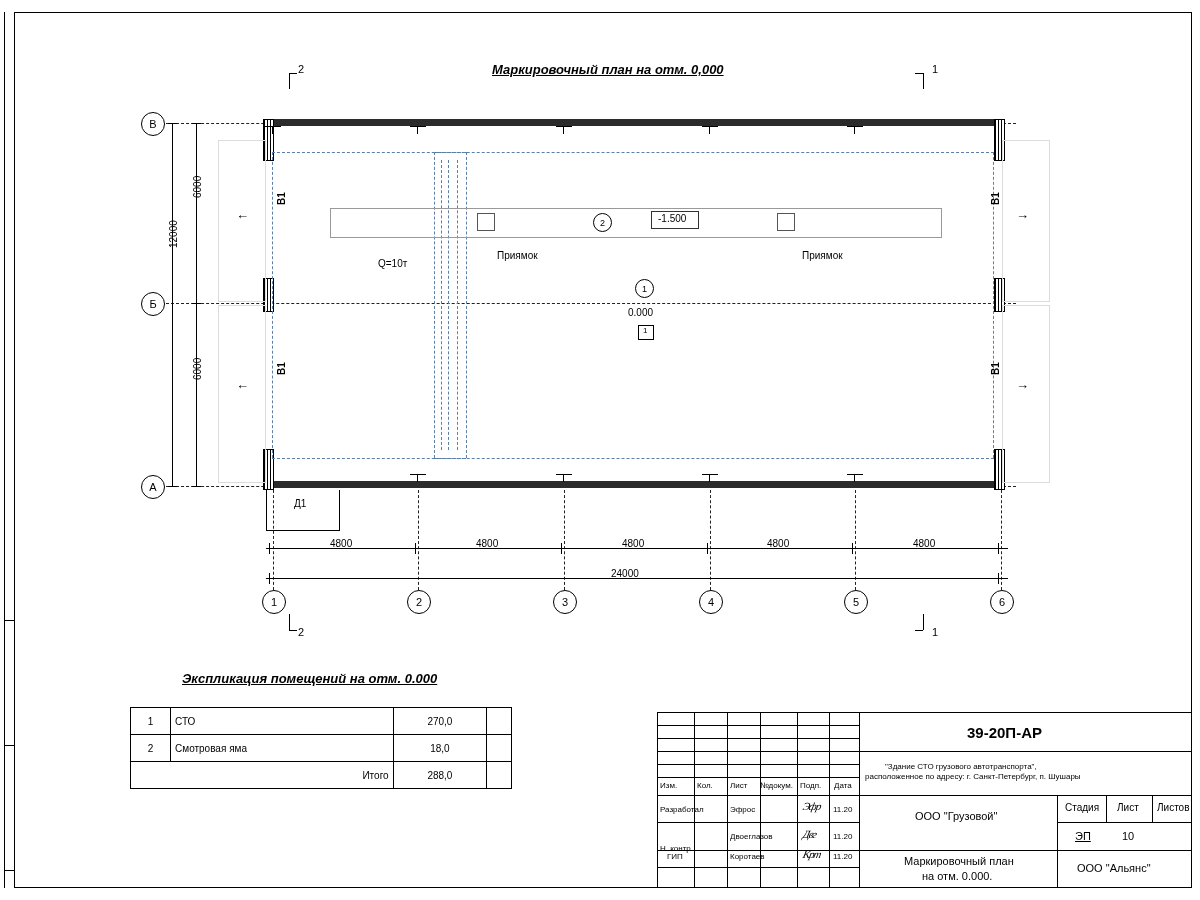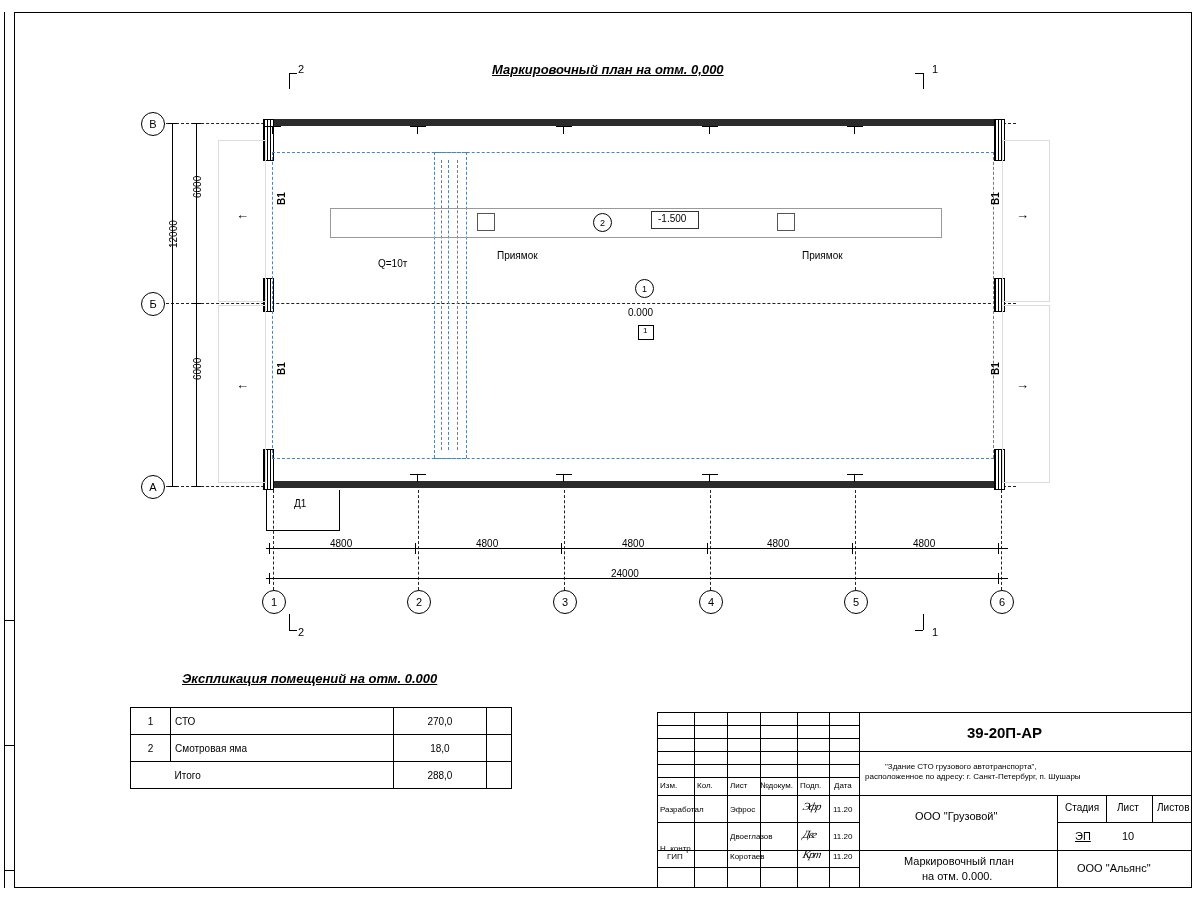--- a/index.html
+++ b/index.html
@@ -17,21 +17,21 @@
   .t12{font-size:13px;font-weight:bold;}
   .it{font-style:italic;}
   .bold{font-weight:bold;}
   .circle{position:absolute;border:1px solid #000;border-radius:50%;display:flex;align-items:center;justify-content:center;font-size:11px;background:#fff;}
   .circle.sm{font-size:9px;}
   .wall{position:absolute;background:#2b2b2b;}
   .hatchcol{position:absolute;background:repeating-linear-gradient(90deg,#000 0 1px,#fff 1px 3px);border:1px solid #000;}
   table{border-collapse:collapse;}
   .exp-tbl td{border:1px solid #000;font-size:10px;padding:3px 4px;height:20px;}
   .center{text-align:center;}
-  .right{text-align:left;}
+  .right{text-align:right;}
   .ul{text-decoration:underline;}
   .sig{font-family:"Liberation Serif",serif;font-style:italic;font-size:11px;transform:skewX(-12deg);letter-spacing:-1px;}
 </style>
 </head>
 <body>
 
 <div id="sheet">
 
   <div class="ln" style="left:14px;top:12px;width:1178px;height:1px;"></div>
   <div class="ln" style="left:14px;top:12px;width:1px;height:876px;"></div>

